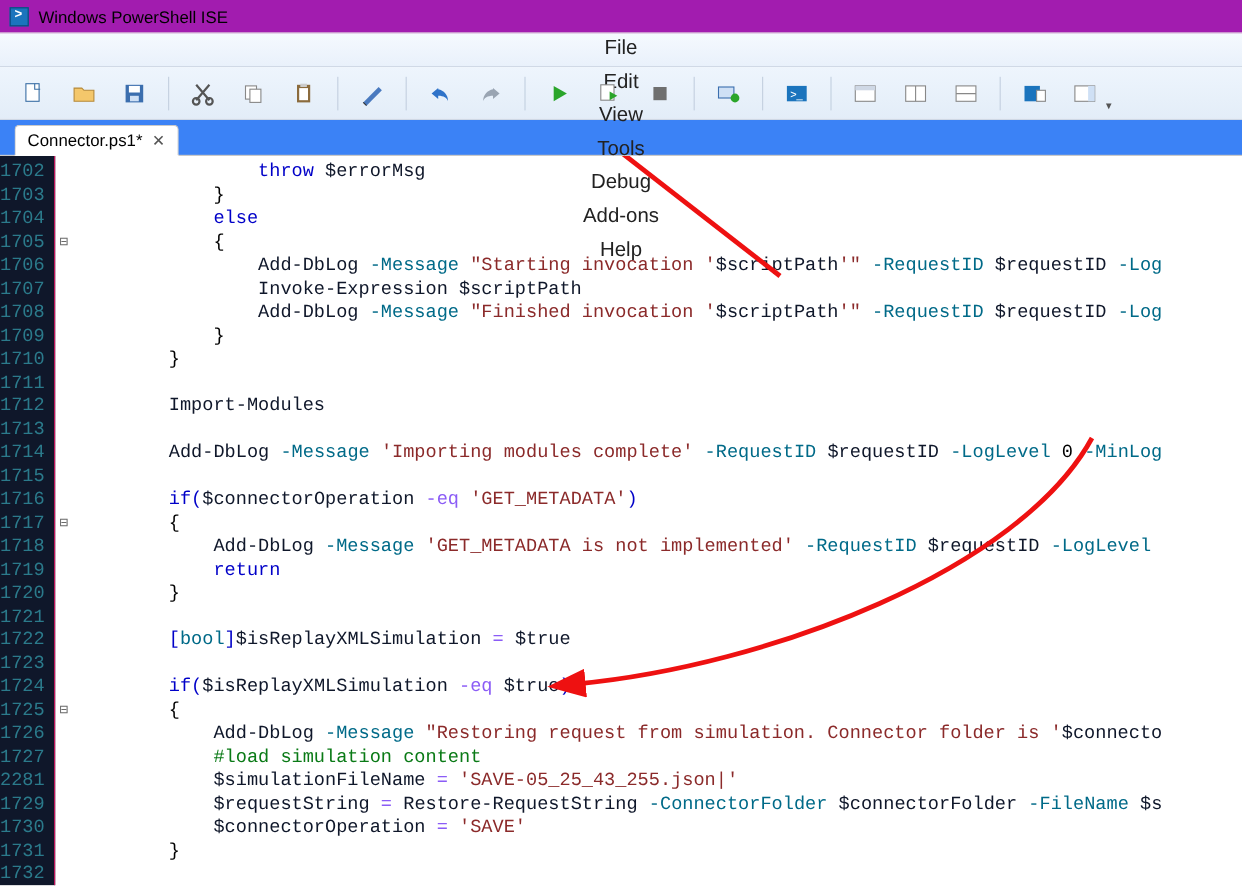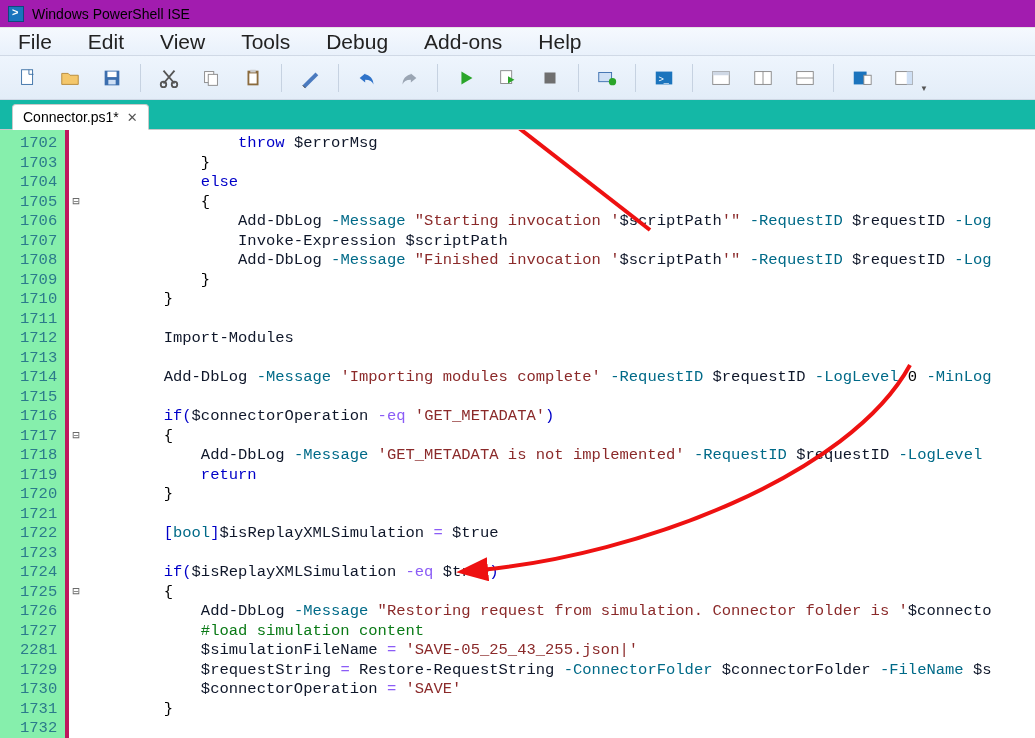--- a/index.html
+++ b/index.html
@@ -33,23 +33,24 @@
     content:">"; color:#fff; font-size:11px; font-weight:bold;
     position:absolute; left:3px; top:-1px;
   }
   .menubar {
     display:flex;
     align-items:center;
     height:28px;
     padding: 0 8px;
     background: linear-gradient(#f5f9fe,#e9f1fb);
     border-bottom:1px solid #d0d9e6;
-    font-size:21px;
+    font-size:17px;
     color:#222;
-    gap:16px;
+    gap:4px;
+    flex-direction:column;
   }
   .menubar .menu-item { padding:2px 10px; cursor:default; }
   .toolbar {
     display:flex;
     align-items:center;
     height:44px;
     padding:0 8px;
     background: linear-gradient(#eef5fd,#e3edf8);
     border-bottom:1px solid #cfd8e5;
     gap:2px;
@@ -61,21 +62,21 @@
     border-radius:3px;
     cursor:default;
   }
   .tb-sep { width:1px; height:28px; background:#c6d2e1; margin:0 6px;}
   .tb-btn svg { width:22px; height:22px; }
   .tb-drop { font-size:8px; color:#555; margin-left:-6px; margin-right:4px; align-self:flex-end; padding-bottom:6px;}
   .tabstrip {
     display:flex;
     align-items:flex-end;
     height:30px;
-    background:#14b8a6;
+    background:#3b82f6;
     border-bottom:1px solid #c9c9c9;
     padding-left:12px;
   }
   .tab {
     display:flex;
     align-items:center;
     height:26px;
     padding:0 10px;
     background:#fff;
     border:1px solid #c9c9c9;
@@ -90,25 +91,25 @@
   .editor {
     position:relative;
     display:flex;
     height: calc(738px - 28px - 28px - 44px - 30px);
     font-family: Consolas, "Courier New", monospace;
     font-size:15.5px;
     line-height:19.5px;
     overflow:hidden;
   }
   .gutter {
-    background:#86efac;
-    border-right:4px solid #be185d;
+    background:#0f172a;
+    border-right:1px solid #be185d;
     color:#2b7a8b;
     text-align:right;
-    padding:4px 8px 0 20px;
+    padding:4px 8px 0 0;
     user-select:none;
   }
   .gutter .ln { height:19.5px; }
   .fold-col {
     width:14px;
     padding-top:4px;
   }
   .fold-col .fold { height:19.5px; text-align:center; color:#6a6a6a; font-size:12px; }
   .code {
     padding:4px 0 0 6px;

